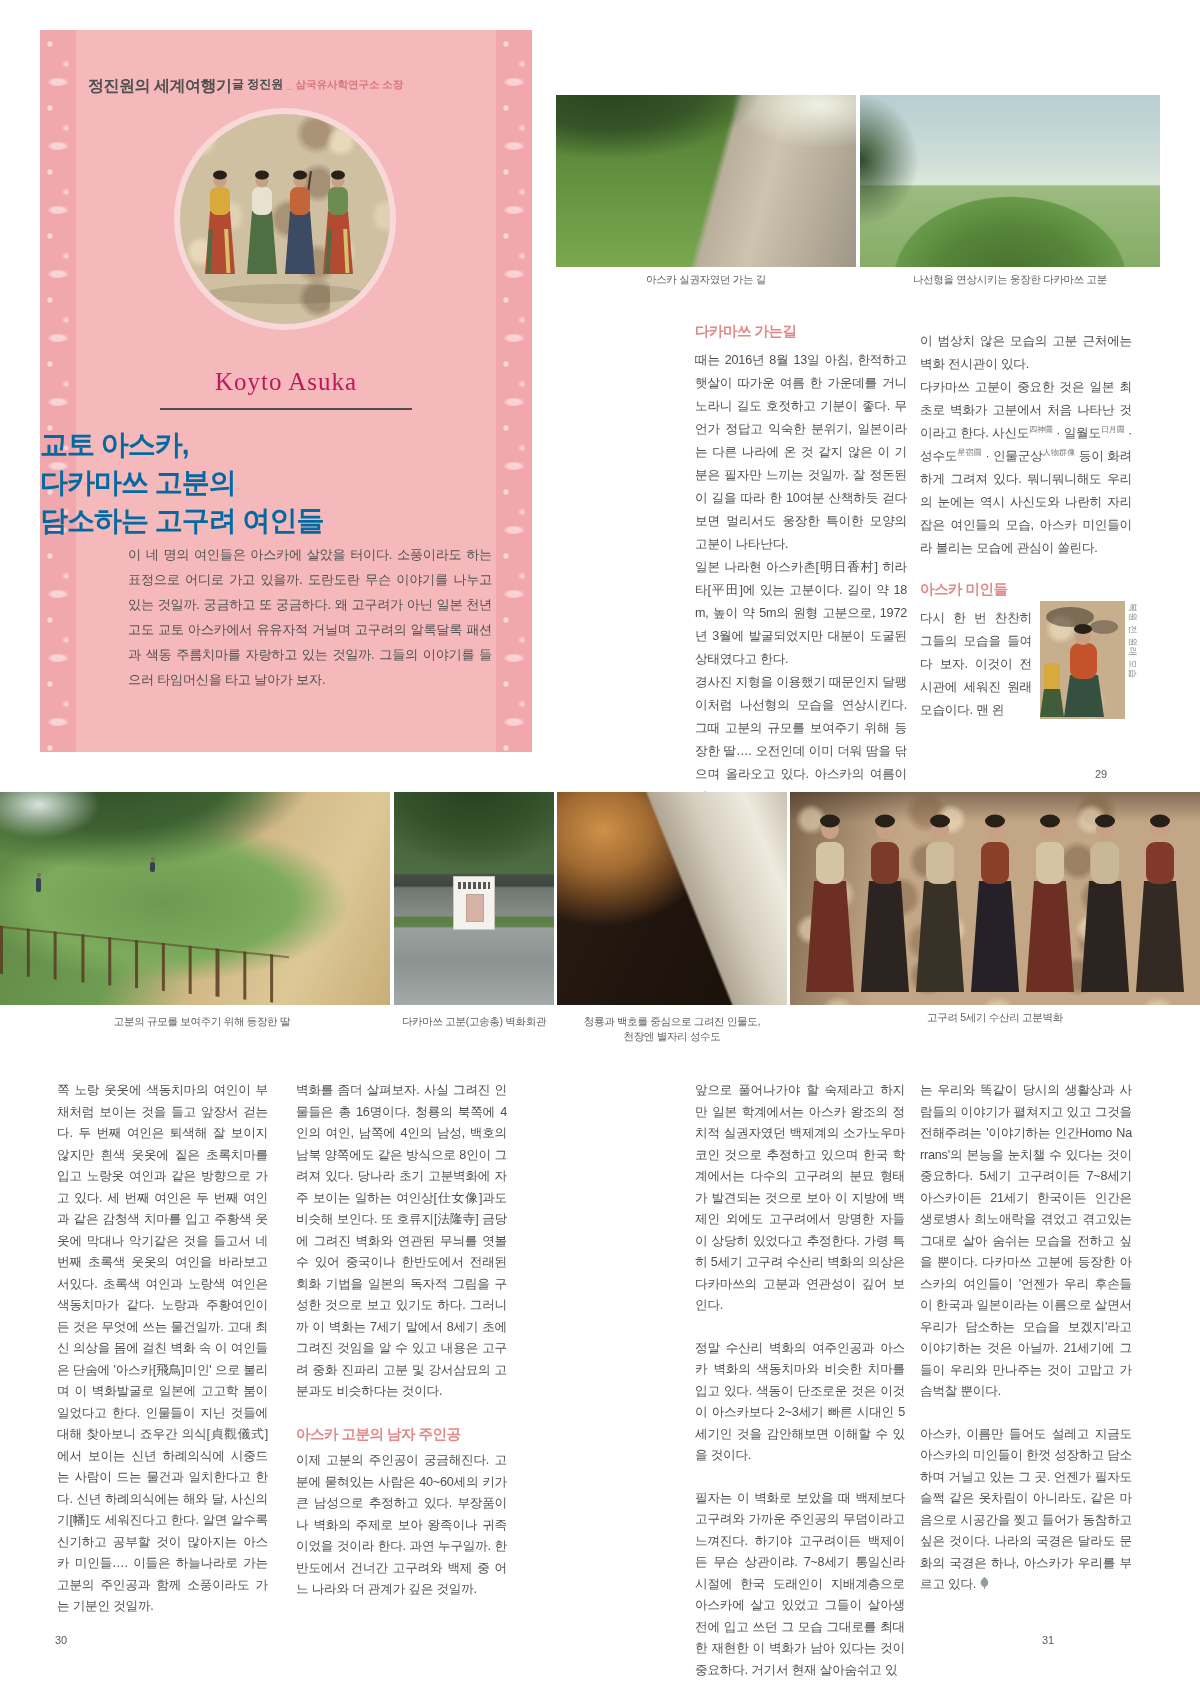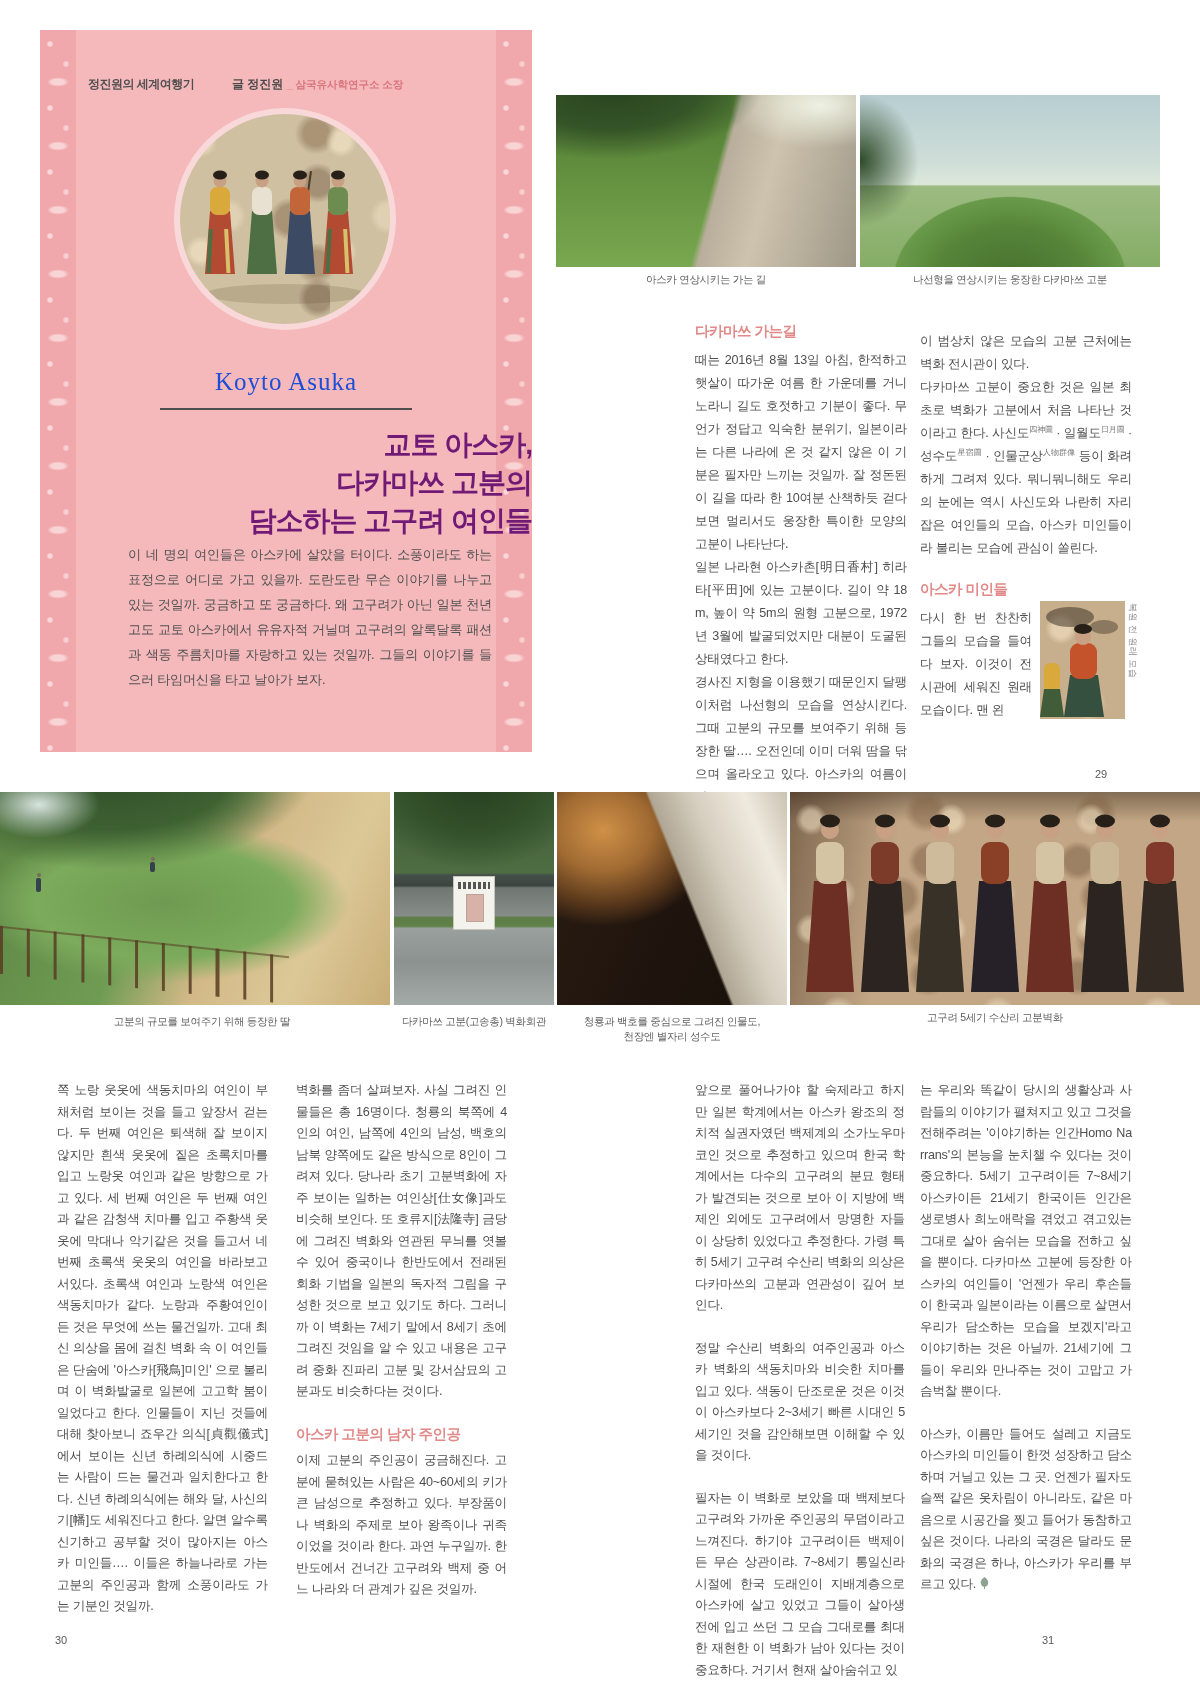--- a/index.html
+++ b/index.html
@@ -15,31 +15,31 @@
   .feature { left:40px; top:30px; width:492px; height:722px; background:#f5b9bc; }
   .strip { position:absolute; top:0; width:36px; height:722px;
     background-color:#f1a8ad;
     background-image:
       radial-gradient(circle at 10px 14px, rgba(255,255,255,.55) 2px, transparent 3.4px),
       radial-gradient(circle at 26px 34px, rgba(255,255,255,.45) 2px, transparent 3.4px),
       radial-gradient(ellipse 16px 7px at 18px 52px, rgba(255,255,255,.5) 40%, transparent 68%);
     background-size:36px 64px;
   }
   .strip.left{ left:0; } .strip.right{ right:0; }
-  .series-title { position:absolute; left:48px; top:46px; font-size:12px; font-weight:bold; color:#4f4f4f; letter-spacing:-0.5px; }
+  .series-title { position:absolute; left:48px; top:46px; font-size:16px; font-weight:bold; color:#4f4f4f; letter-spacing:-0.5px; }
   .byline { position:absolute; left:192px; top:46px; font-size:12px; }
   .byline .who { font-weight:bold; color:#4a4a4a; }
   .byline .aff { font-size:10.5px; color:#d9767c; font-weight:bold; }
   .circle-img { position:absolute; left:140px; top:84px; width:210px; height:210px; border-radius:50%;
     overflow:hidden; background:#cfc0a2; box-shadow:0 0 0 6px rgba(255,255,255,.45); }
   .eng-title { position:absolute; left:0; top:338px; width:100%; text-align:center;
-    font-family:"Liberation Serif","DejaVu Serif",serif; font-size:25px; color:#1d4ed8; letter-spacing:1px; }
+    font-family:"Liberation Serif","DejaVu Serif",serif; font-size:25px; color:#be185d; letter-spacing:1px; }
   .rule { position:absolute; left:120px; top:378px; width:252px; border-top:2px solid #4e4e4e; }
-  .big-title { position:absolute; left:0; top:396px; width:100%; text-align:right;
-    font-size:28px; line-height:38px; font-weight:bold; color:#701a75; letter-spacing:-1px; }
+  .big-title { position:absolute; left:0; top:396px; width:100%; text-align:left;
+    font-size:28px; line-height:38px; font-weight:bold; color:#0369a1; letter-spacing:-1px; }
   .intro { position:absolute; left:64px; top:512px; width:364px;
     font-size:13.2px; line-height:25px; color:#525252; text-align:justify; letter-spacing:-0.3px;margin-left:24px; }
 
   
   .ph { position:absolute; overflow:hidden; }
   .photocap { position:absolute; font-size:10.5px; color:#5f5f5f; text-align:center; letter-spacing:-0.3px; line-height:15px; }
 
   .tp1 { left:556px; top:95px; width:300px; height:172px;
     background:
       radial-gradient(ellipse 50% 42% at 88% 6%, #eef2e3 0%, rgba(238,242,227,0) 60%),
@@ -168,21 +168,21 @@
     <div class="big-title">
       <div>교토 아스카,</div>
       <div>다카마쓰 고분의</div>
       <div>담소하는 고구려 여인들</div>
     </div>
     <p class="intro">이 네 명의 여인들은 아스카에 살았을 터이다. 소풍이라도 하는 표정으로 어디로 가고 있을까. 도란도란 무슨 이야기를 나누고 있는 것일까. 궁금하고 또 궁금하다. 왜 고구려가 아닌 일본 천년 고도 교토 아스카에서 유유자적 거닐며 고구려의 알록달록 패션과 색동 주름치마를 자랑하고 있는 것일까. 그들의 이야기를 들으러 타임머신을 타고 날아가 보자.</p>
   </section>
 
   <div class="ph tp1"></div>
   <div class="ph tp2"></div>
-  <div class="photocap" style="left:556px; top:272px; width:300px;">아스카 연상시키는 가는 길</div>
+  <div class="photocap" style="left:556px; top:272px; width:300px;">아스카 실권자였던 가는 길</div>
   <div class="photocap" style="left:860px; top:272px; width:300px;">나선형을 연상시키는 웅장한 다카마쓰 고분</div>
 
   <div class="bodycol" style="left:695px; top:320px; width:212px;">
     <div class="colhead" style="margin-bottom:6px;">다카마쓰 가는길</div>
     <p>때는 2016년 8월 13일 아침, 한적하고 햇살이 따가운 여름 한 가운데를 거니노라니 길도 호젓하고 기분이 좋다. 무언가 정답고 익숙한 분위기, 일본이라는 다른 나라에 온 것 같지 않은 이 기분은 필자만 느끼는 것일까. 잘 정돈된 이 길을 따라 한 10여분 산책하듯 걷다보면 멀리서도 웅장한 특이한 모양의 고분이 나타난다.</p>
     <p>일본 나라현 아스카촌[明日香村] 히라타[平田]에 있는 고분이다. 길이 약 18m, 높이 약 5m의 원형 고분으로, 1972년 3월에 발굴되었지만 대분이 도굴된 상태였다고 한다.</p>
     <p>경사진 지형을 이용했기 때문인지 달팽이처럼 나선형의 모습을 연상시킨다. 그때 고분의 규모를 보여주기 위해 등장한 딸…. 오전인데 이미 더워 땀을 닦으며 올라오고 있다. 아스카의 여름이란….</p>
   </div>
 
   <div class="bodycol" style="left:920px; top:330px; width:212px;">

